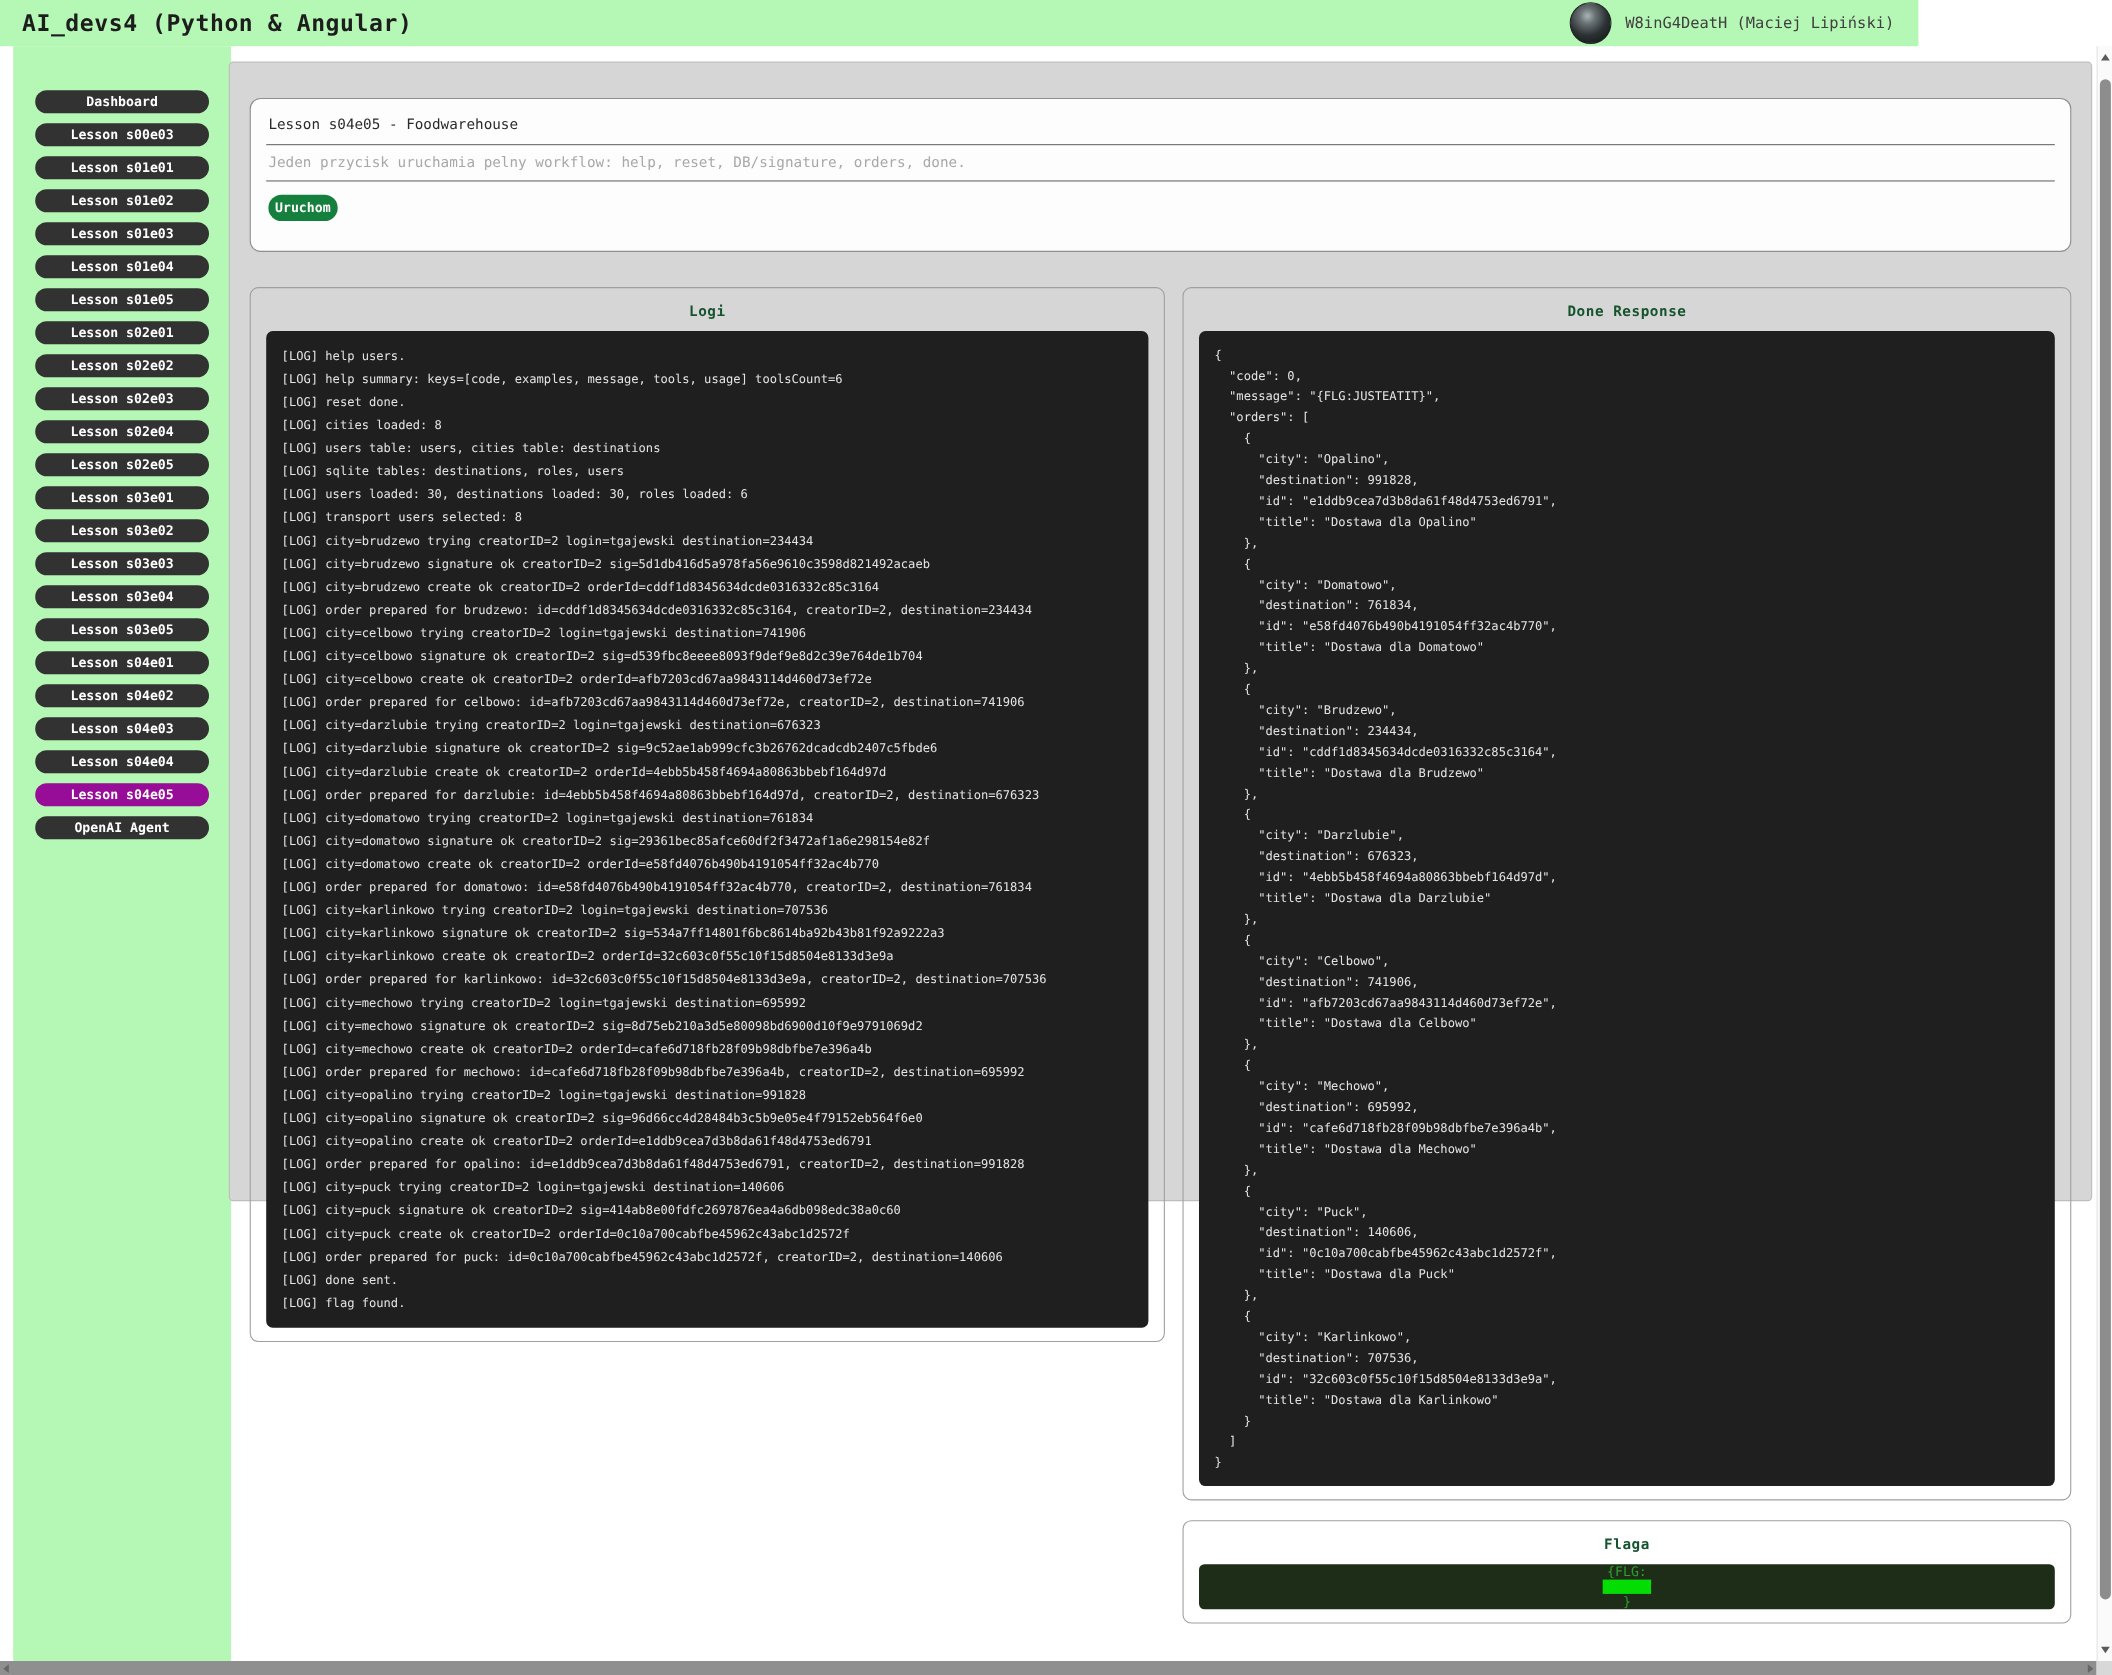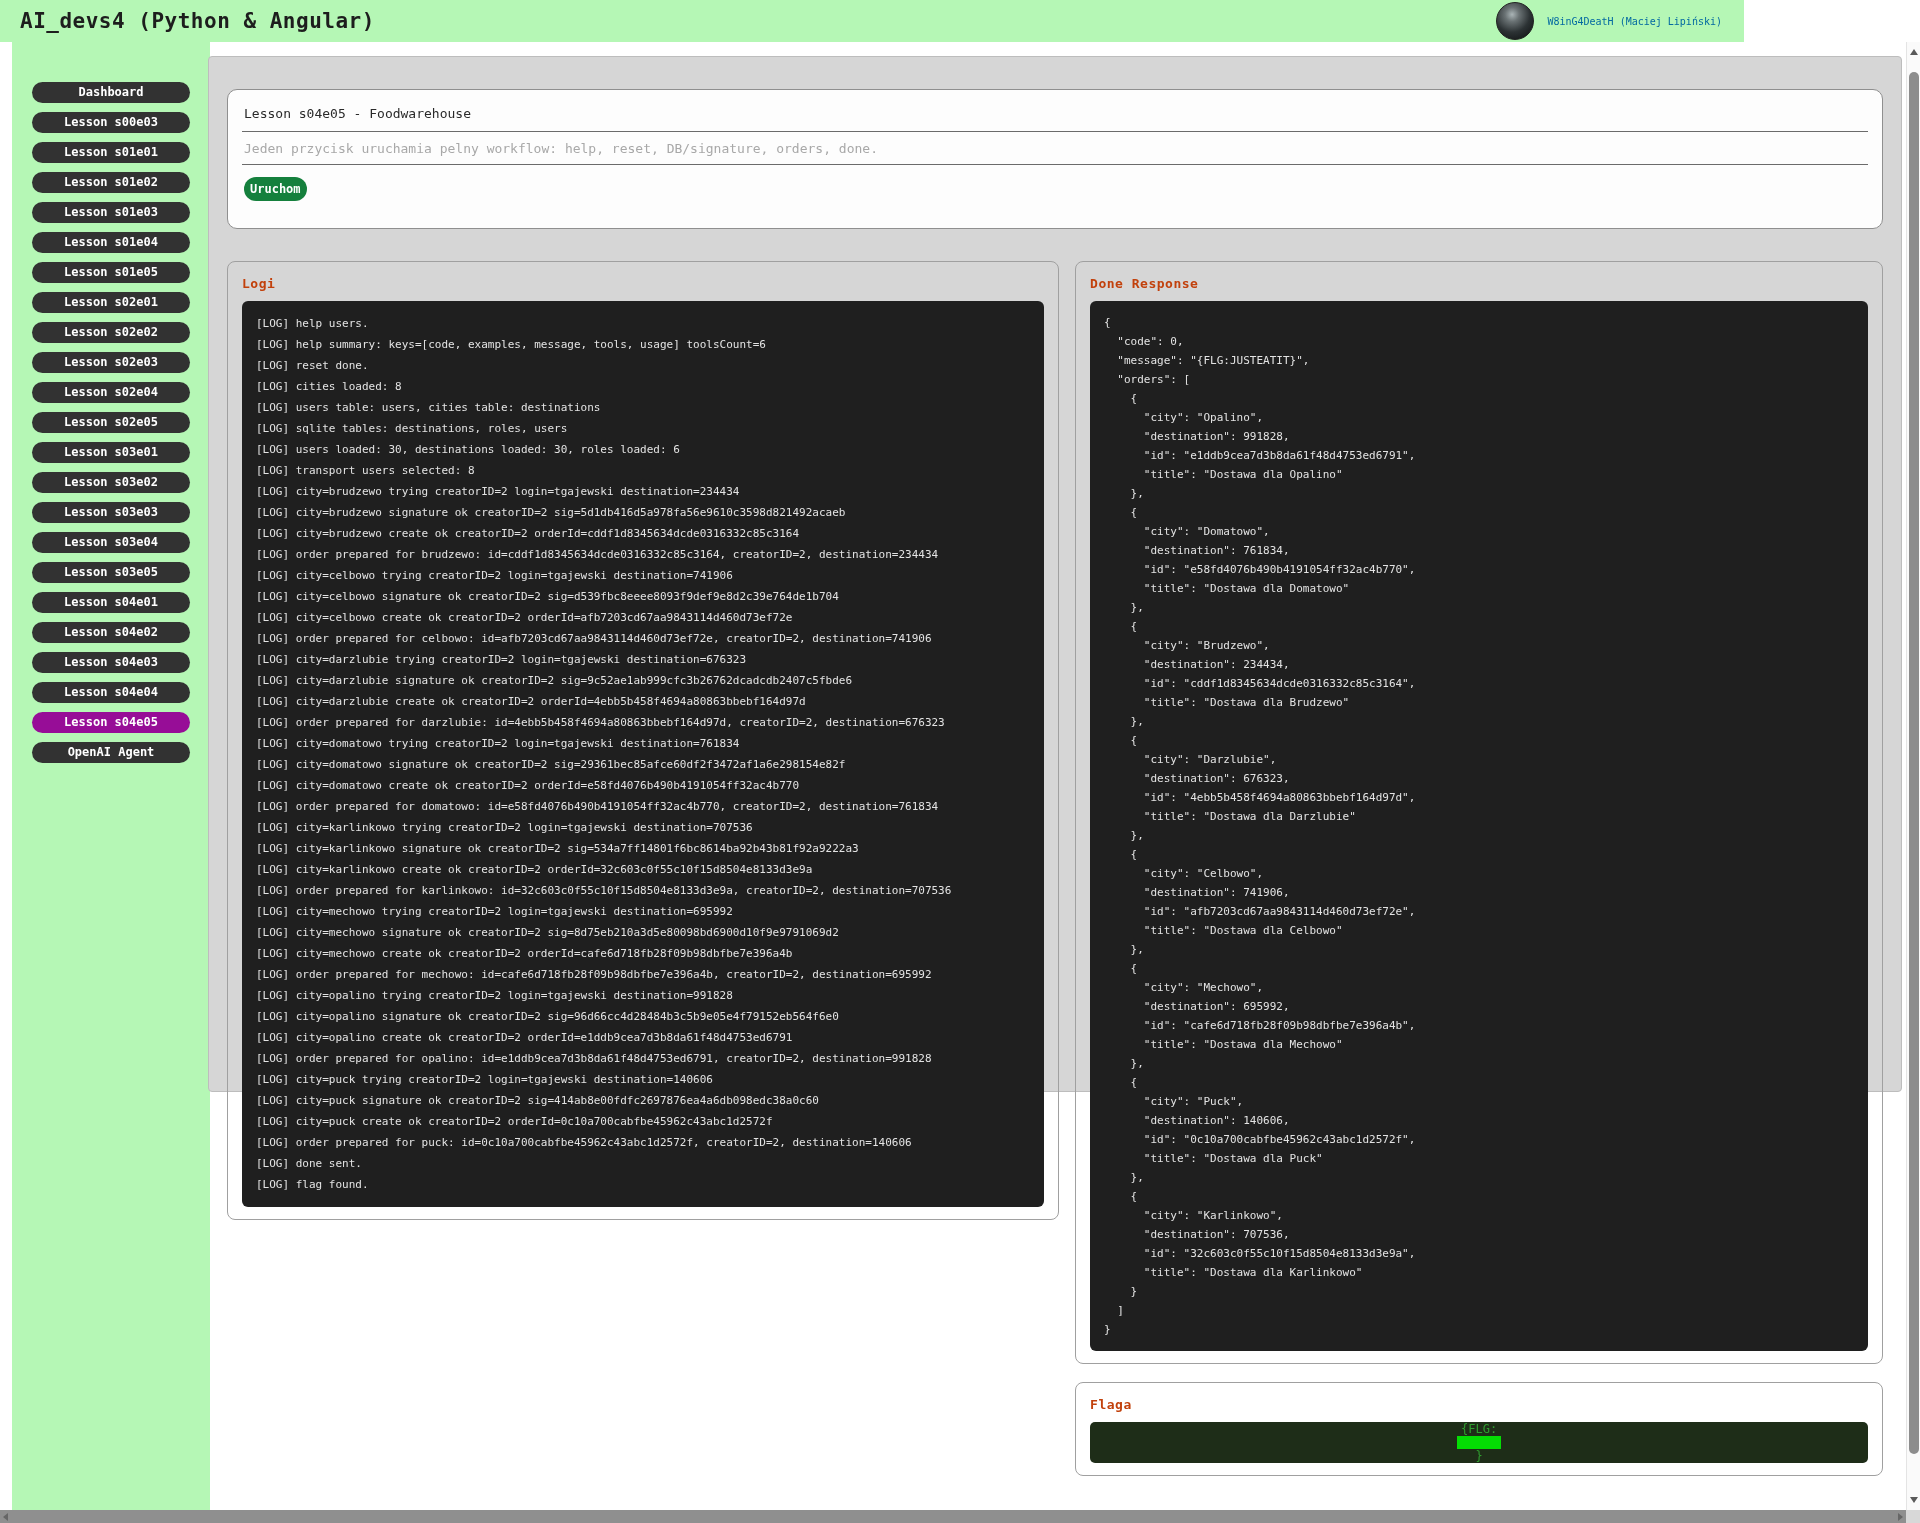--- a/index.html
+++ b/index.html
@@ -16,21 +16,21 @@
     background:#b5f7b5; display:flex; align-items:center; justify-content:space-between;
     z-index:5;
   }
   .app-title { font-size:21px; font-weight:600; color:#1d1d1d; margin-left:20px; letter-spacing:.5px; }
   .user { display:flex; align-items:center; gap:13px; margin-right:22px; }
   .avatar {
     width:38px; height:38px; border-radius:50%;
     background:radial-gradient(circle at 42% 32%, #aab4b6 0%, #6a7274 22%, #2c3234 55%, #0b0d0e 100%);
     border:1px solid #222; flex:0 0 auto;
   }
-  .user-name { font-size:10px; color:#0369a1; }
+  .user-name { font-size:14px; color:#404040; }
 
   
   .sidebar {
     position:absolute; left:12px; top:42px; width:198px; height:1468px;
     background:#b5f7b5; padding-top:40px; display:flex; flex-direction:column; align-items:center;
   }
   .side-btn {
     width:158px; height:21px; margin-bottom:9px; border:none; cursor:pointer;
     background:#323232; color:#ffffff; border-radius:11px;
     font-family:inherit; font-size:12px; font-weight:bold; line-height:21px;
@@ -57,21 +57,21 @@
   }
   .lesson-input::placeholder { color:#a8a8a8; }
   .run-btn {
     margin:12px 0 0 2px; padding:5px 6px; background:#15803d; color:#fff;
     border:none; border-radius:12px; font-family:inherit; font-size:12px; font-weight:bold; cursor:pointer;
   }
 
   
   .panels { margin-top:32px; display:grid; grid-template-columns:1.03fr 1fr; gap:16px; align-items:start; }
   .panel { border:1px solid #a0a0a0; border-radius:8px; padding:12px 14px; }
-  .panel-title { font-size:13px; font-weight:bold; color:#c2410c; margin:2px 0 10px 0; letter-spacing:.5px; }
+  .panel-title { font-size:13px; font-weight:bold; color:#14532d; margin:2px 0 10px 0; letter-spacing:.5px;text-align:center; }
   .terminal {
     background:#1f1f1f; border-radius:6px; color:#e3e3e3;
     font-size:11px; overflow:hidden;
   }
   .logs { padding:12px 14px; }
   .log-line { line-height:21px; white-space:pre; }
   .json { padding:12px 14px; line-height:19px; white-space:pre; font-family:inherit; }
 
   .right-col { display:block; }
   .flag-card { margin-top:18px; }

